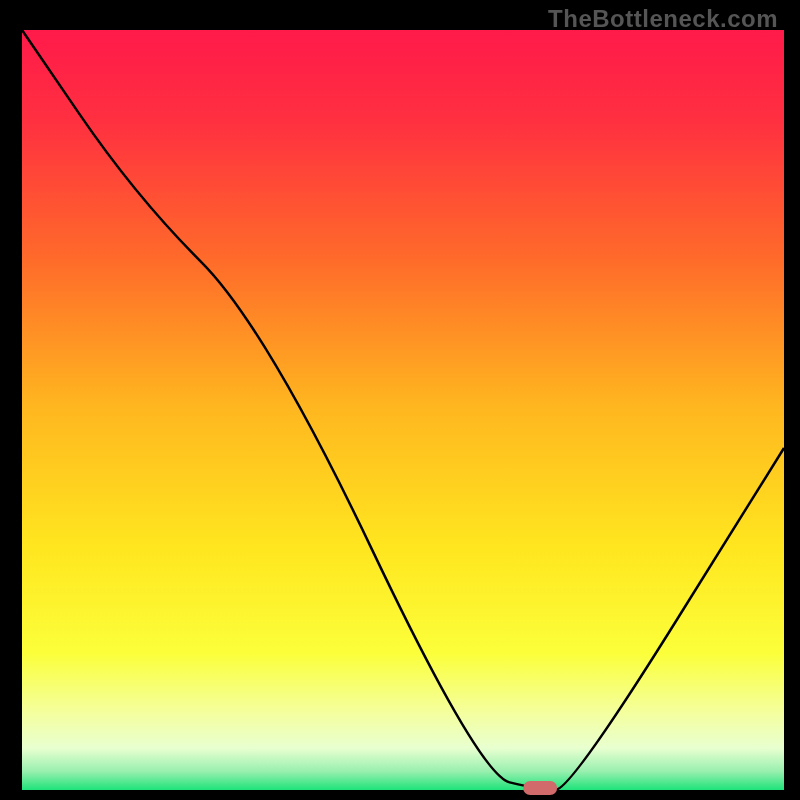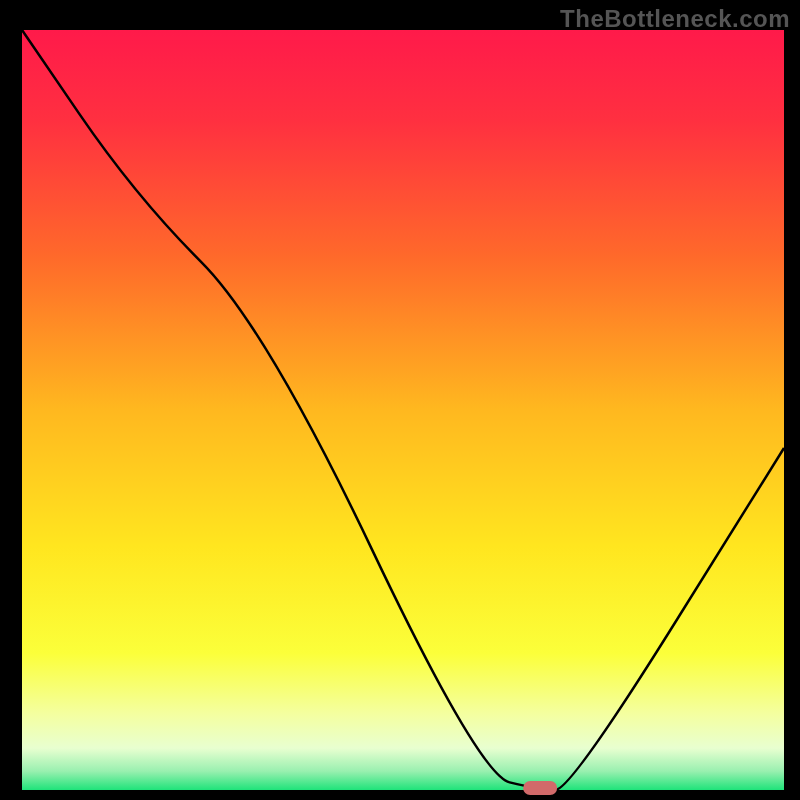--- a/index.html
+++ b/index.html
@@ -12,21 +12,21 @@
     font-family: Arial, Helvetica, sans-serif;
   }
   .container {
     width: 800px;
     height: 800px;
     position: relative;
   }
   .watermark {
     position: absolute;
     top: 5px;
-    right: 10px;
+    right: 22px;
     color: #555;
     font-size: 24px;
     font-weight: bold;
     letter-spacing: 0.5px;
     z-index: 3;
   }
   svg {
     position: absolute;
     top: 0;
     left: 0;

